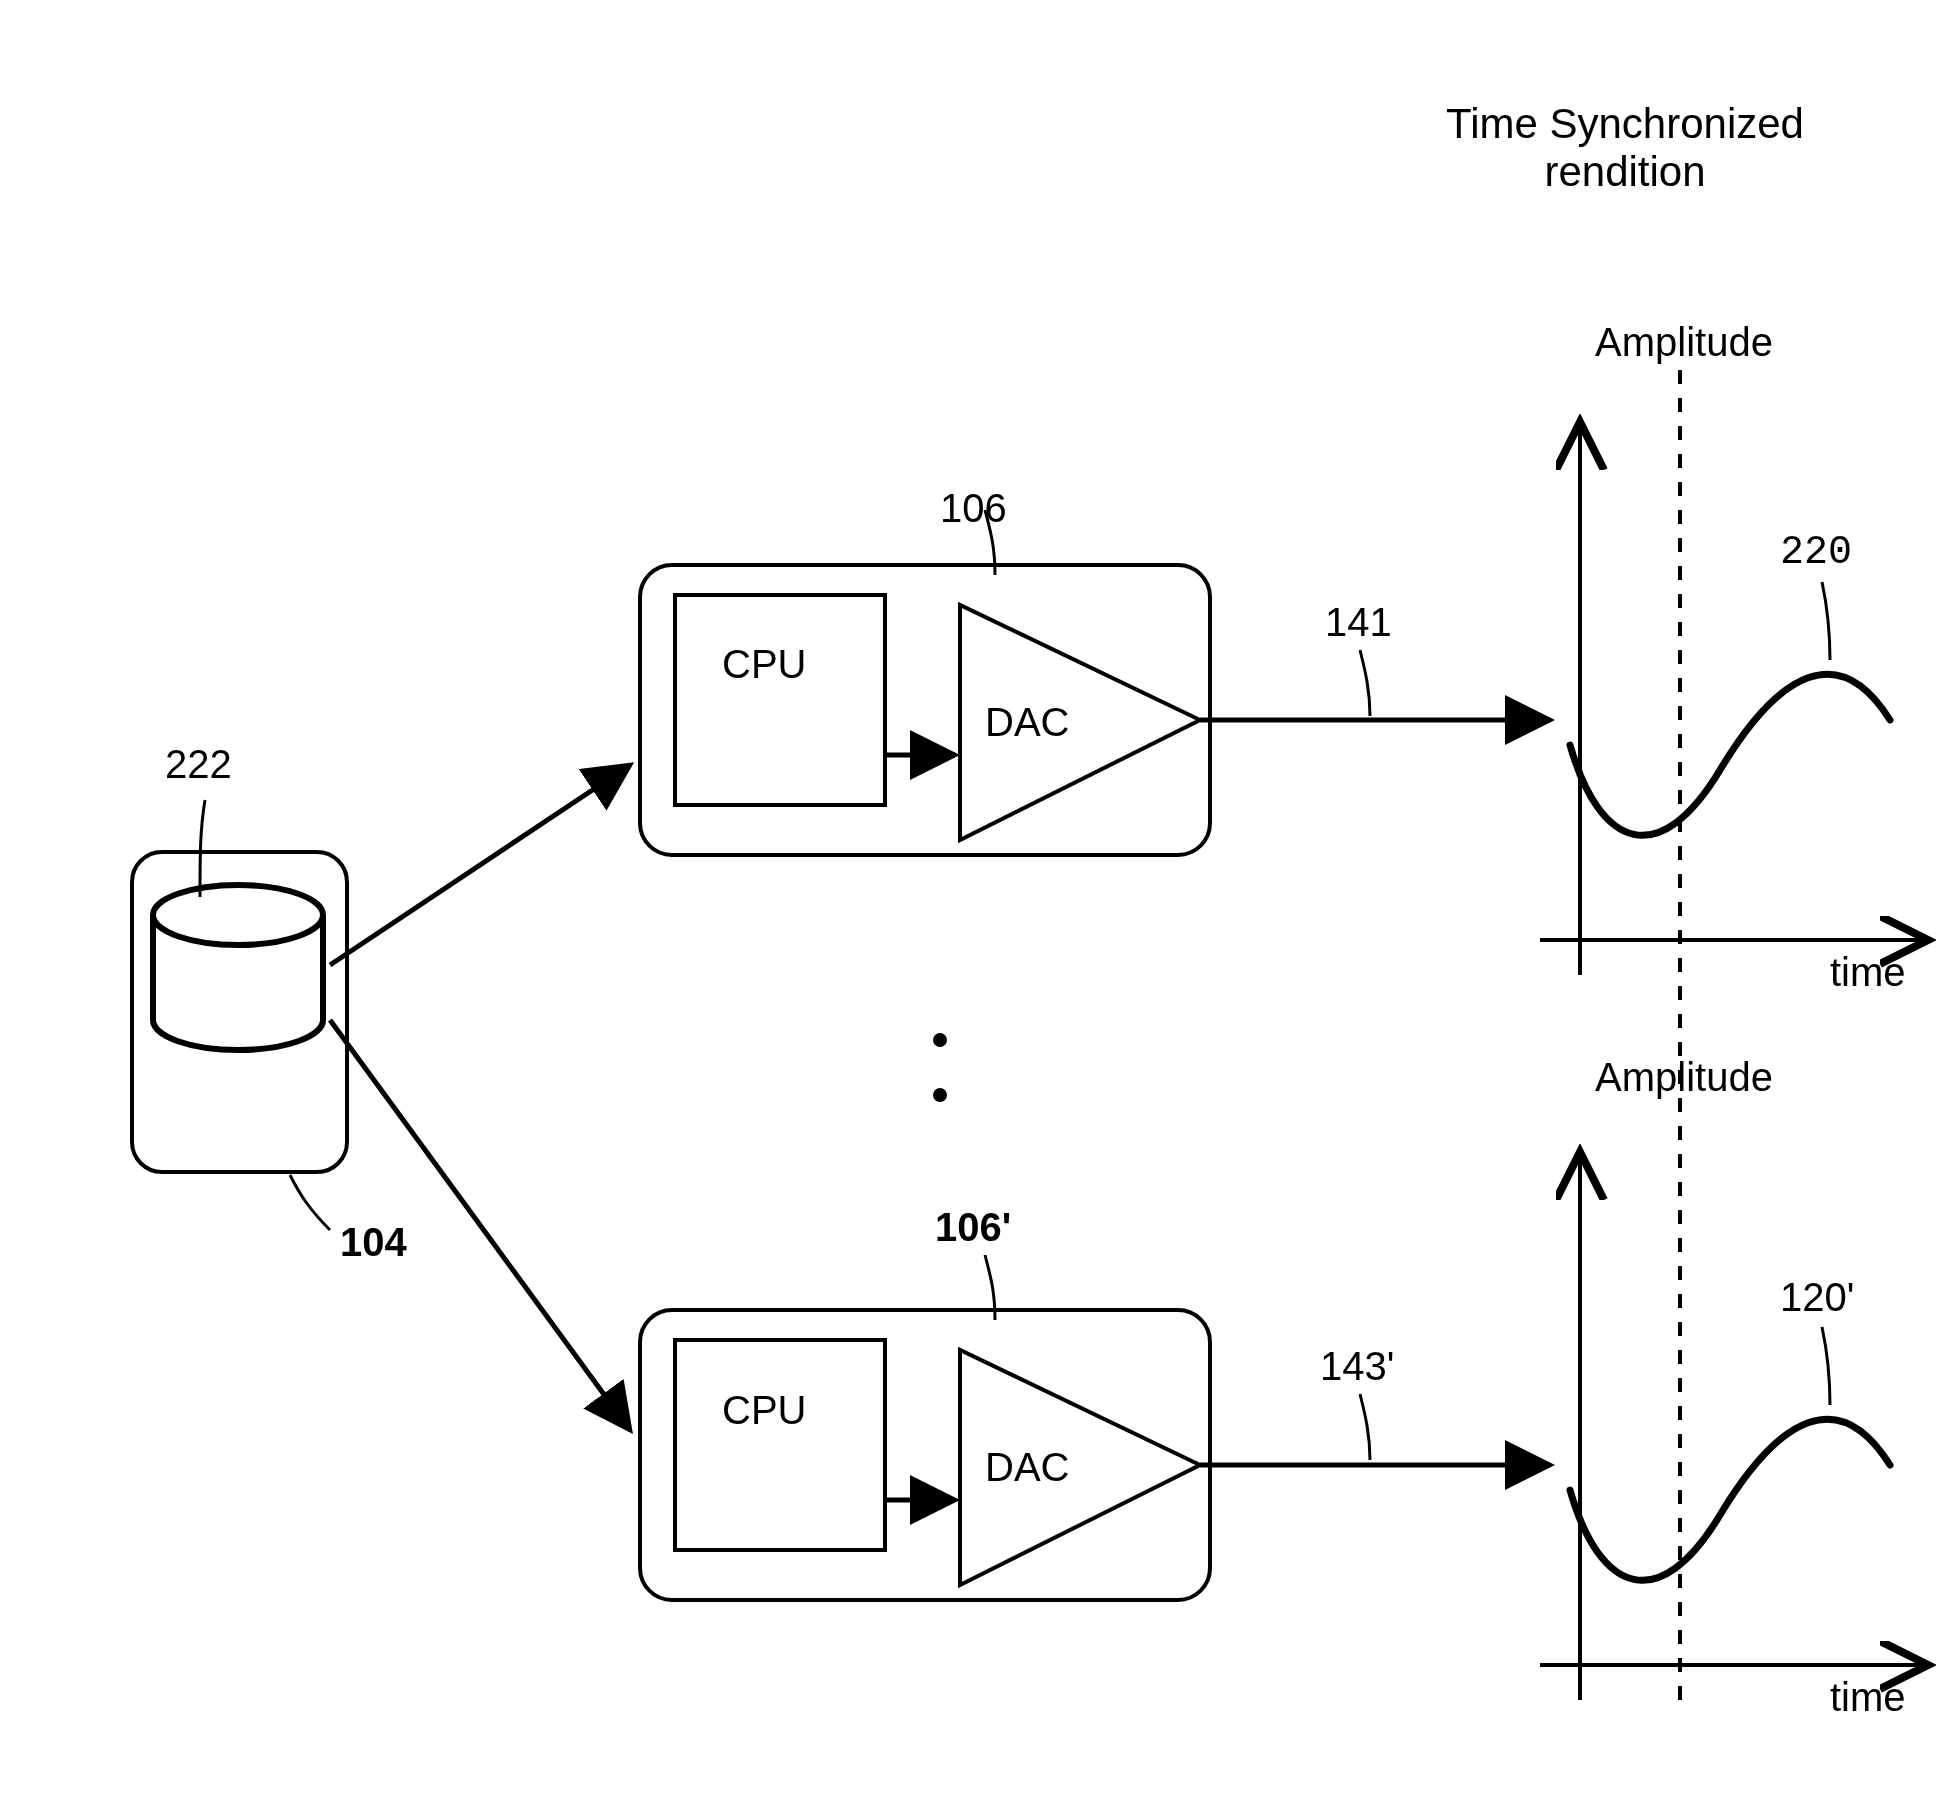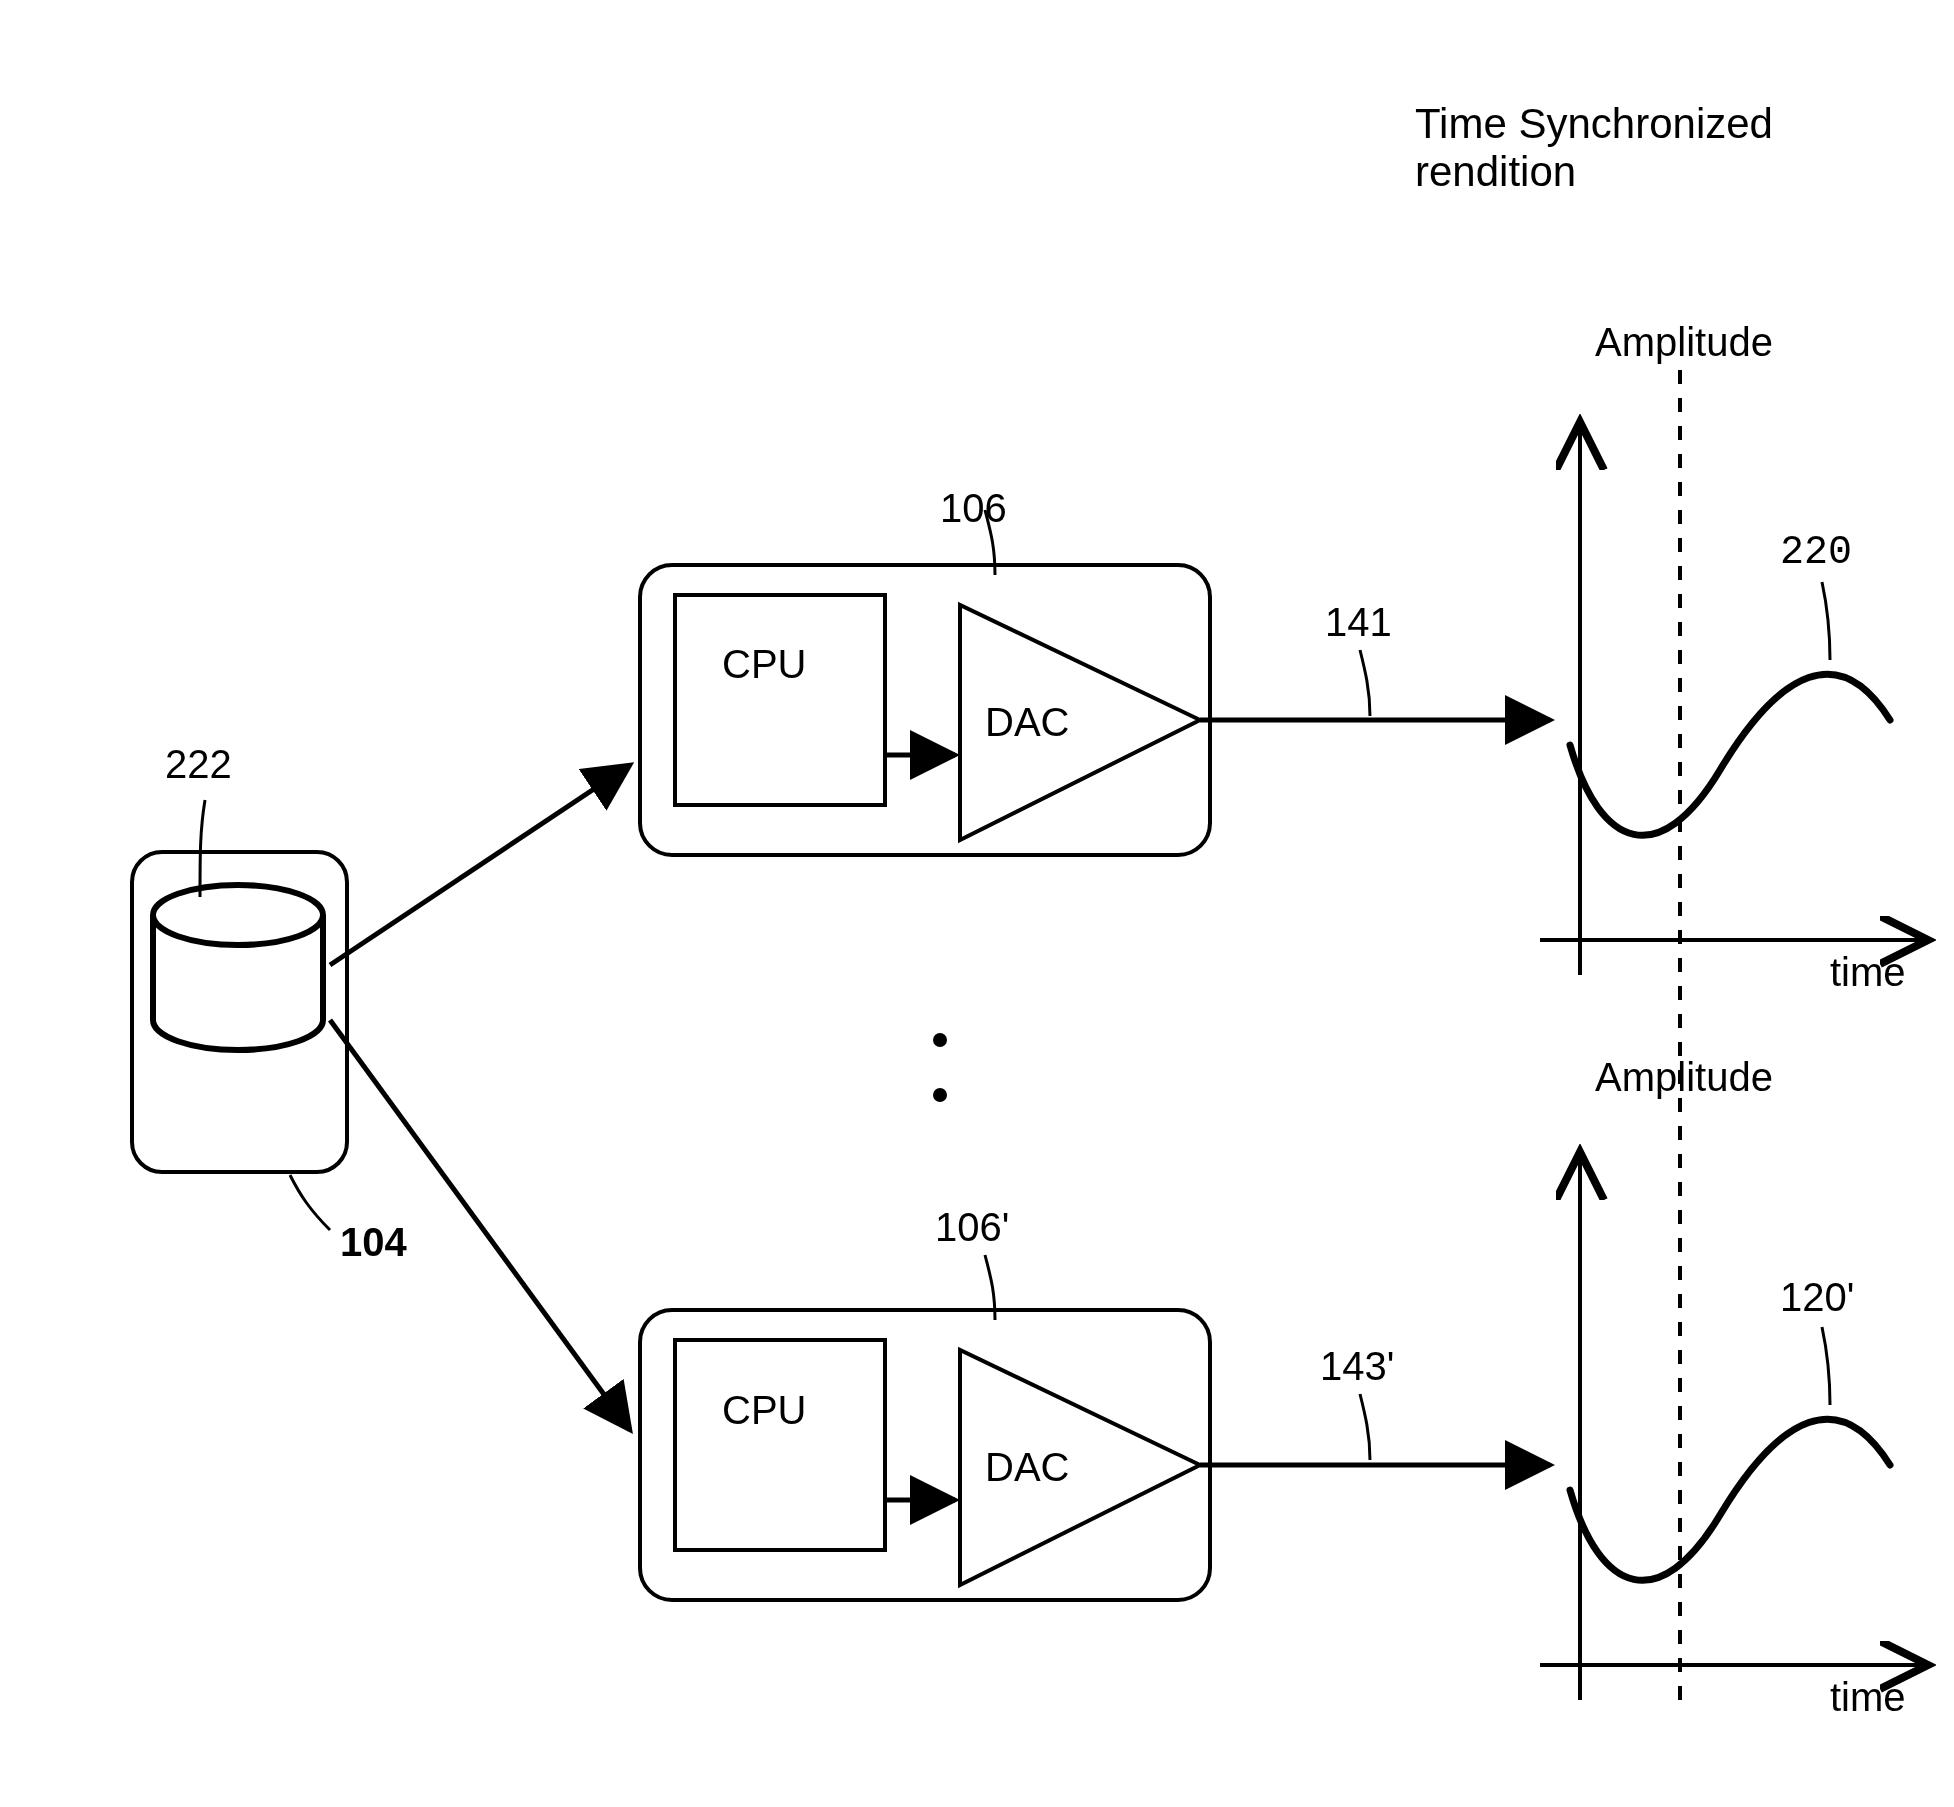--- a/index.html
+++ b/index.html
@@ -12,21 +12,21 @@
       position: relative;
       width: 1954px;
       height: 1807px;
     }
     .label {
       position: absolute;
       font-size: 40px;
       color: #000;
       white-space: nowrap;
     }
-    .title-lines { text-align: left; }
+    .title-lines { text-align: center; }
   </style>
 </head>
 <body>
 
 <div class="canvas">
   <svg width="1954" height="1807" viewBox="0 0 1954 1807">
     <defs>
       <marker id="arrowhead" markerWidth="12" markerHeight="12" refX="9" refY="5" orient="auto">
         <path d="M0,0 L10,5 L0,10 Z" fill="#000"></path>
       </marker>
@@ -113,21 +113,21 @@
 
   
   <div class="label" style="left:722px; top:642px;">CPU</div>
   <div class="label" style="left:985px; top:700px;">DAC</div>
   <div class="label" style="left:940px; top:458px;margin-top:28px;">106</div>
   <div class="label" style="left:1325px; top:600px;">141</div>
 
   
   <div class="label" style="left:722px; top:1388px;">CPU</div>
   <div class="label" style="left:985px; top:1445px;">DAC</div>
-  <div class="label" style="left:935px; top:1205px;">106'</div>
+  <div class="label" style="left:935px; top:1205px;font-weight:bold;">106'</div>
   <div class="label" style="left:1320px; top:1344px;">143'</div>
 
   
   <div class="label" style="left:1595px; top:320px;">Amplitude</div>
   <div class="label" style="left:1830px; top:950px;">time</div>
   <div class="label" style="left:1780px; top:530px;font-family:Liberation Mono, monospace;">220</div>
 
   
   <div class="label" style="left:1595px; top:1055px;">Amplitude</div>
   <div class="label" style="left:1830px; top:1675px;">time</div>

